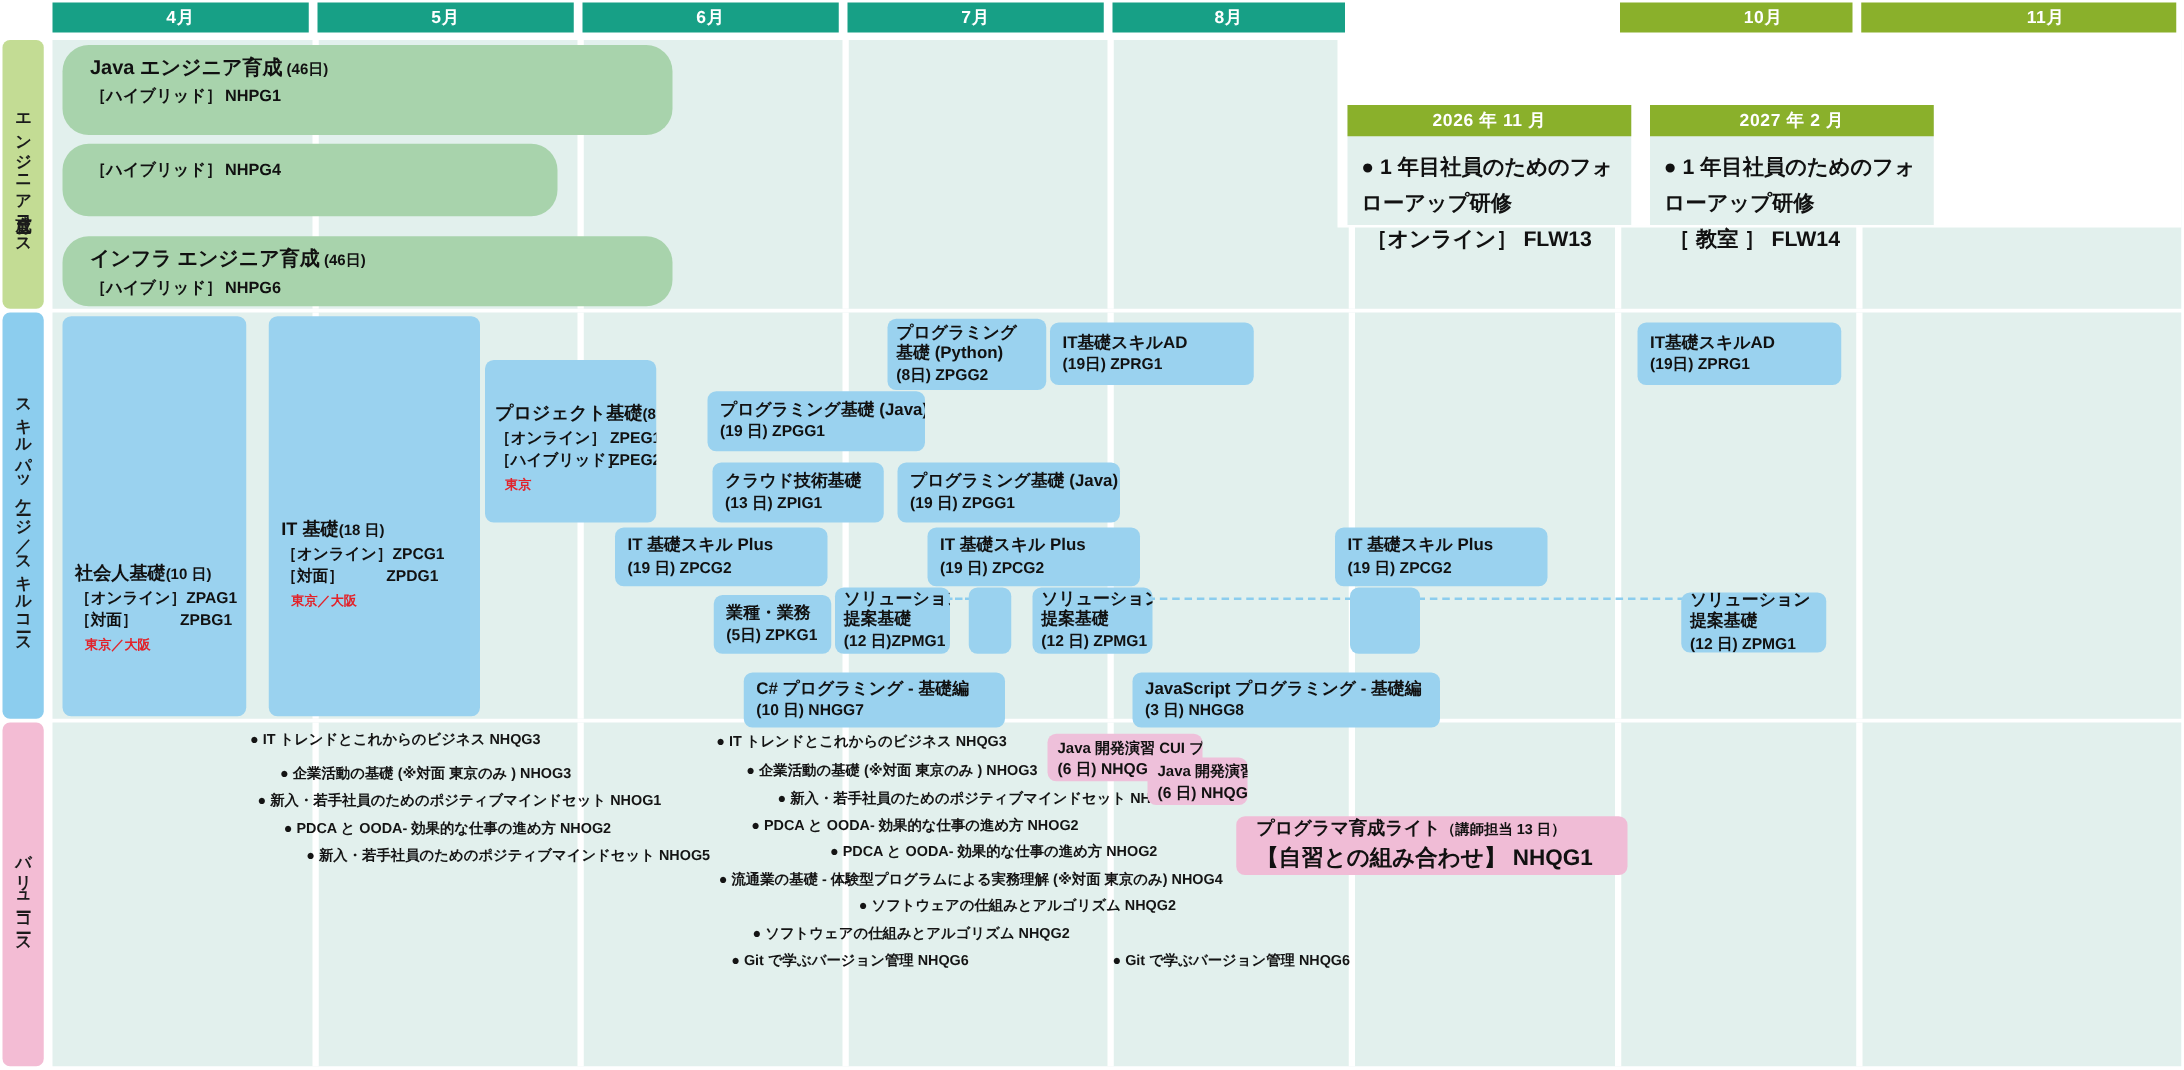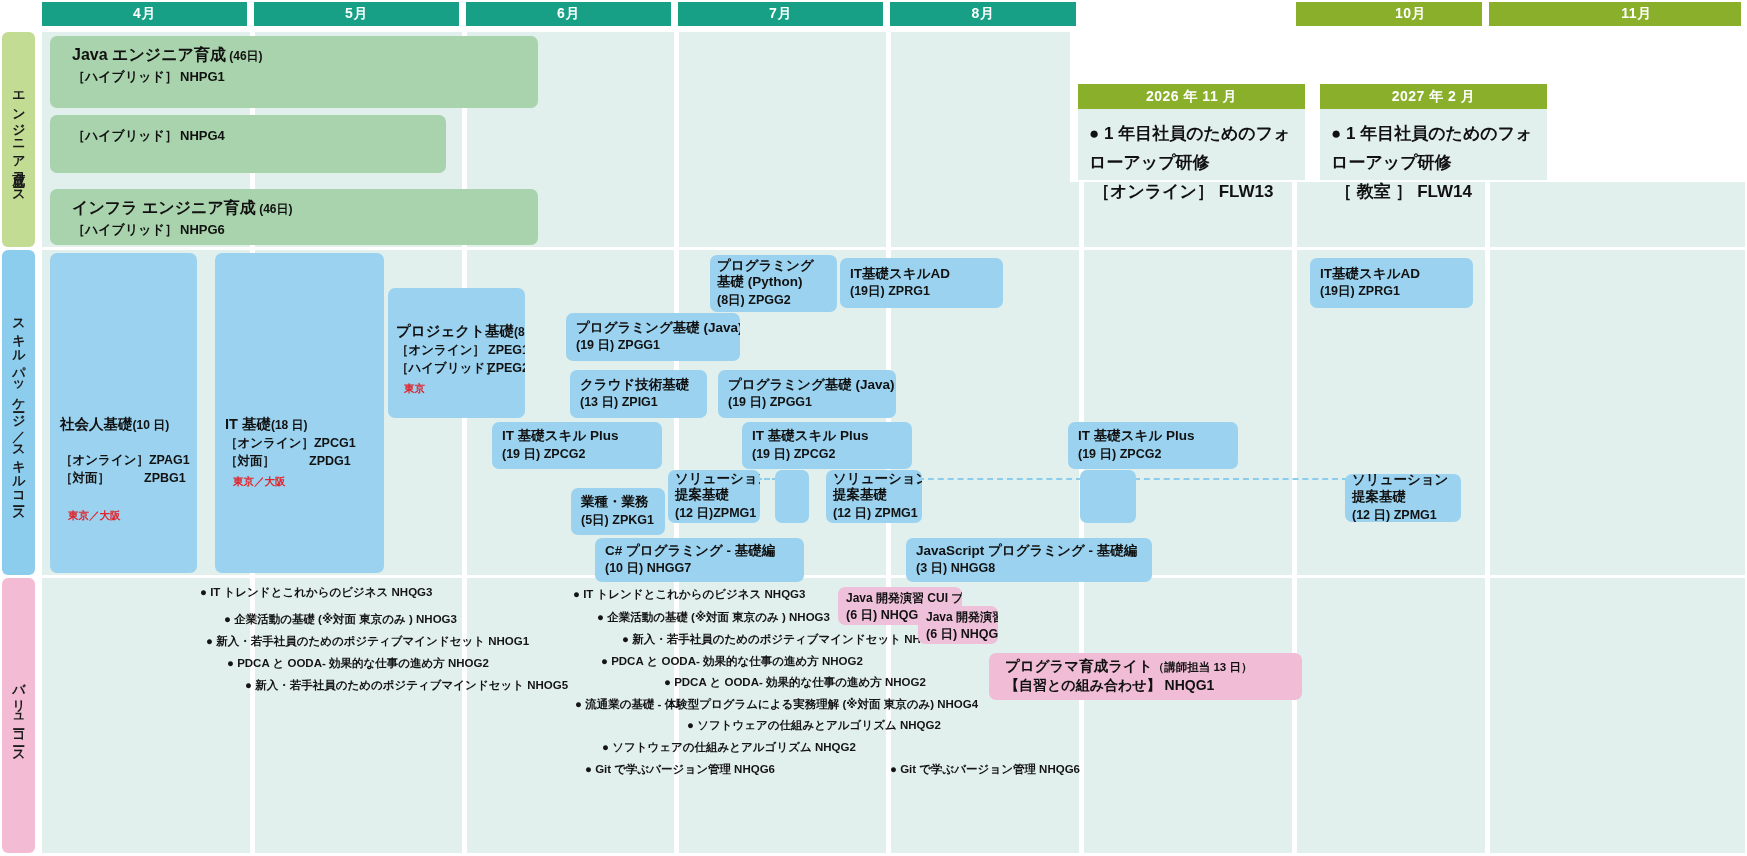--- a/index.html
+++ b/index.html
@@ -69,21 +69,21 @@
     background: #ffffff;
   }
 
   
   .bar {
     position: absolute;
     border-radius: 7px;
     padding: 5px 9px;
     overflow: hidden;
   }
-  .bar-green { background: #a8d3ac; }
+  .bar-green { background: #a8d3ac; border-radius: 21px; }
   .bar-blue  { background: #9ad2ef; }
   .bar-pink  { background: #f0bcd6; }
   .bar-pinkish { background: #eec0da; }
 
   .bar .ttl {
     font-size: 14.5px;
     font-weight: bold;
     color: #111111;
     line-height: 1.25;
     white-space: nowrap;
@@ -274,21 +274,21 @@
 
   <div class="dashed" style="left:756px; top:478px; width:22px;"></div>
   <div class="dashed" style="left:918px; top:478px; width:164px;"></div>
   <div class="dashed" style="left:1134px; top:478px; width:214px;"></div>
 
   <div id="skill-spacers">
       <div class="bar bar-blue" style="left: 775px; top: 470px; width: 34px; height: 53px;"></div>
       <div class="bar bar-blue" style="left: 1080px; top: 470px; width: 56px; height: 53px;"></div>
     </div>
   <div id="skill-bars">
-      <div class="bar bar-blue" style="left: 50px; top: 253px; width: 147px; height: 320px; padding: 162px 0px 14px 10px; display: flex; flex-direction: column; justify-content: flex-start; gap: 17px;">
+      <div class="bar bar-blue" style="left: 50px; top: 253px; width: 147px; height: 320px; padding: 162px 0px 14px 10px; display: flex; flex-direction: column; justify-content: center;">
         <div class="ttl">社会人基礎<span class="days">(10 日)</span></div>
          <div style="margin-top:1px;">
           <div class="sub kv">
            <span class="k" style="display:inline-block;min-width:84px;">［オンライン］</span>
            <span>ZPAG1</span>
          </div>
           <div class="sub kv">
            <span class="k" style="display:inline-block;min-width:84px;">［対面］</span>
            <span>ZPBG1</span>
          </div>
@@ -353,21 +353,21 @@
          <div class="sub">(19 日) ZPCG2</div>
       </div>
       <div class="bar bar-blue center" style="left: 1068px; top: 422px; width: 170px; height: 47px; padding: 3px 10px;">
         <div class="ttl">IT 基礎スキル Plus</div>
          <div class="sub">(19 日) ZPCG2</div>
       </div>
       <div class="bar bar-blue center" style="left: 1310px; top: 258px; width: 163px; height: 50px; padding: 3px 10px;">
         <div class="ttl">IT基礎スキルAD</div>
          <div class="sub">(19日) ZPRG1</div>
       </div>
-      <div class="bar bar-blue center" style="left: 571px; top: 488px; width: 94px; height: 47px; padding: 3px 10px;">
+      <div class="bar bar-blue center" style="left: 571px; top: 476px; width: 94px; height: 47px; padding: 3px 10px;">
         <div class="ttl">業種・業務</div>
          <div class="sub">(5日) ZPKG1</div>
       </div>
       <div class="bar bar-blue center" style="left: 668px; top: 470px; width: 92px; height: 53px; padding: 4px 7px;">
         <div class="ttl">ソリューション</div>
         <div class="ttl">提案基礎</div>
         <div class="sub">(12 日)ZPMG1</div>
       </div>
       <div class="bar bar-blue center" style="left: 826px; top: 470px; width: 96px; height: 53px; padding: 4px 7px;">
         <div class="ttl">ソリューション</div>
@@ -414,16 +414,16 @@
       <div class="bar bar-pinkish" style="left: 918px; top: 606px; width: 80px; height: 38px; padding: 3px 8px;">
         <div style="font-size:12px;font-weight:bold;color:#111;white-space:nowrap;line-height:1.45;">Java 開発演習 Web アプリケーションプログラミング</div>
        <div style="font-size:12.5px;font-weight:bold;color:#111;white-space:nowrap;line-height:1.35;">(6 日) NHQG5</div>
       </div>
     </div>
 
   <div class="bar bar-pink" id="pinkbig" style="display: flex; flex-direction: column; justify-content: center; left: 989px; top: 653px; width: 313px; height: 47px; padding: 0px 0px 0px 16px;">
     <div class="ttl" style="font-size:14.5px;">
       <span>プログラマ育成ライト</span><span style="font-size:11.5px;">（講師担当 13 日）</span>
     </div>
-    <div class="sub" style="font-size:14px;">【自習との組み合わせ】  NHQG1</div>
+    <div class="sub" style="font-size:18px;">【自習との組み合わせ】  NHQG1</div>
   </div>
 
 </div>
 
 </body></html>

